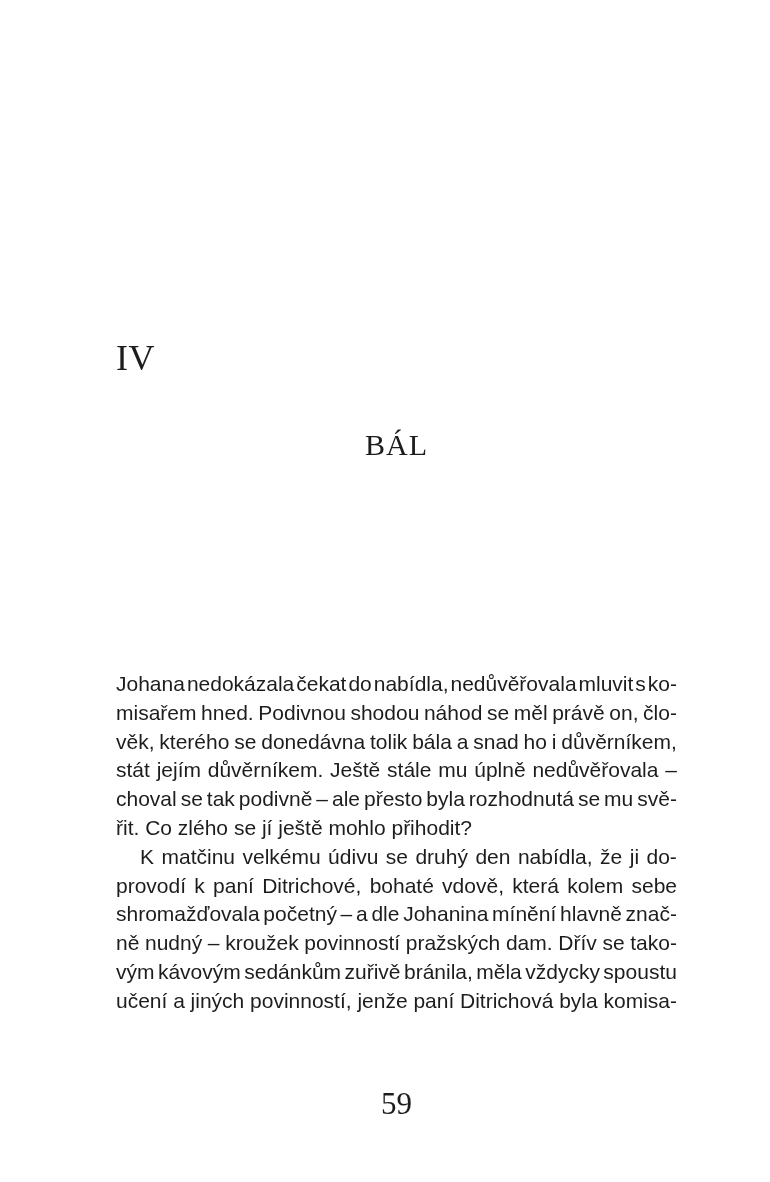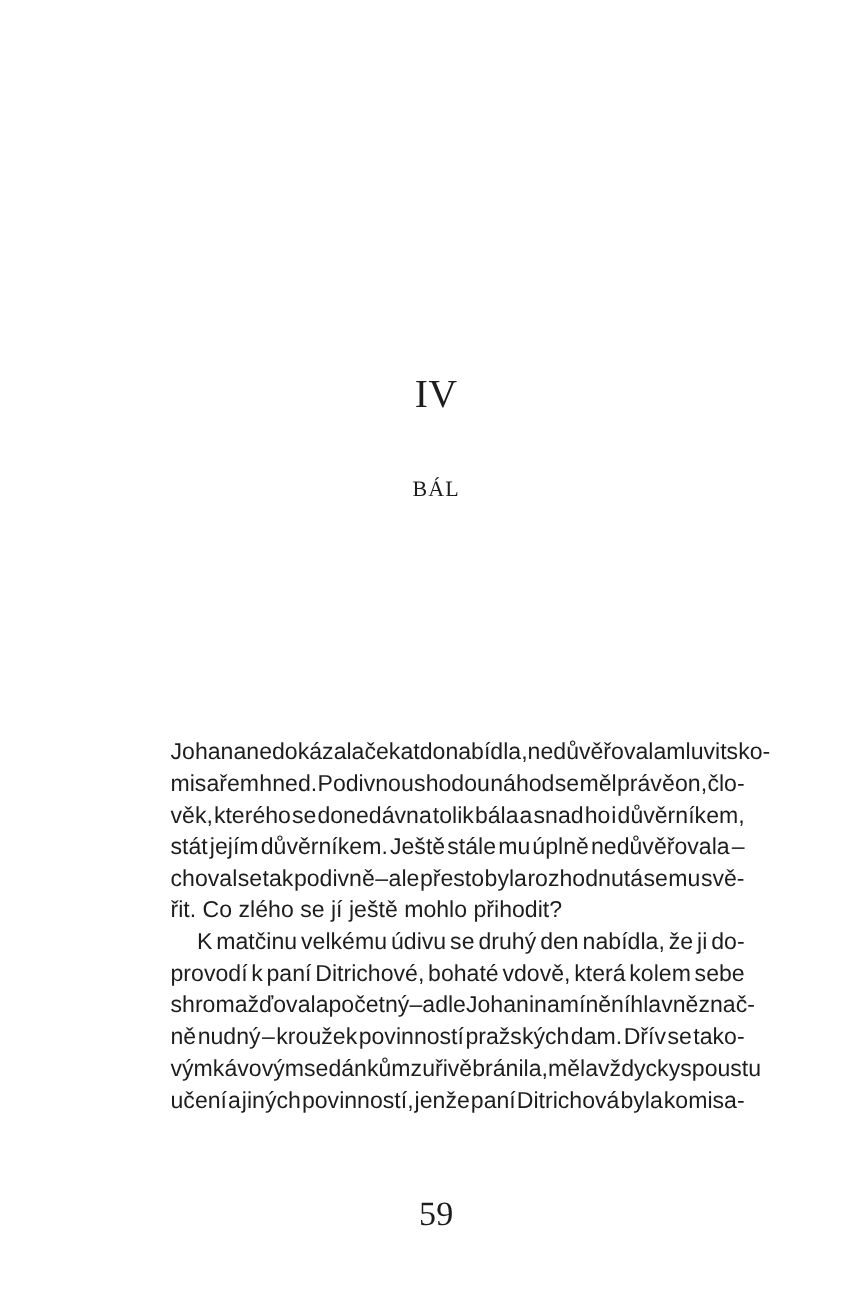--- a/index.html
+++ b/index.html
@@ -16,49 +16,47 @@
     overflow: hidden;
   }
   .chapter-number {
     position: absolute;
     left: 116px;
     width: 561px;
     top: 340px;
     font-family: "Liberation Serif", "DejaVu Serif", serif;
     font-size: 36px;
     line-height: 36px;
-    text-align: center;
     letter-spacing: 0.5px;
   }
   .chapter-title {
     position: absolute;
     left: 116px;
     width: 561px;
     top: 430px;
     font-family: "Liberation Serif", "DejaVu Serif", serif;
-    font-size: 20px;
+    font-size: 30px;
     line-height: 30px;
     text-align: center;
     letter-spacing: 1px;
   }
   .body-text {
     position: absolute;
     left: 116px;
     top: 670px;
     width: 561px;
     font-family: "Liberation Sans", "DejaVu Sans", sans-serif;
     font-size: 21px;
   }
   .line {
     display: flex;
     justify-content: space-between;
     height: 28.8px;
     line-height: 28.8px;
     white-space: nowrap;
-    margin-left: 39px;
   }
   .line.indent {
     padding-left: 24px;
   }
   .line.plain {
     display: block;
     justify-content: flex-start;
   }
   .line span {
     display: inline-block;

